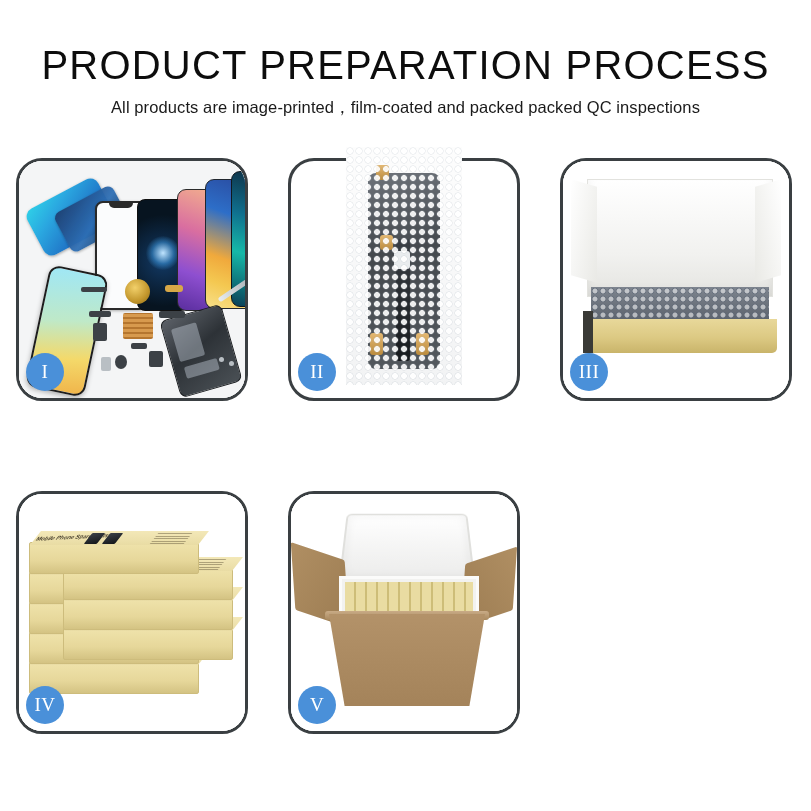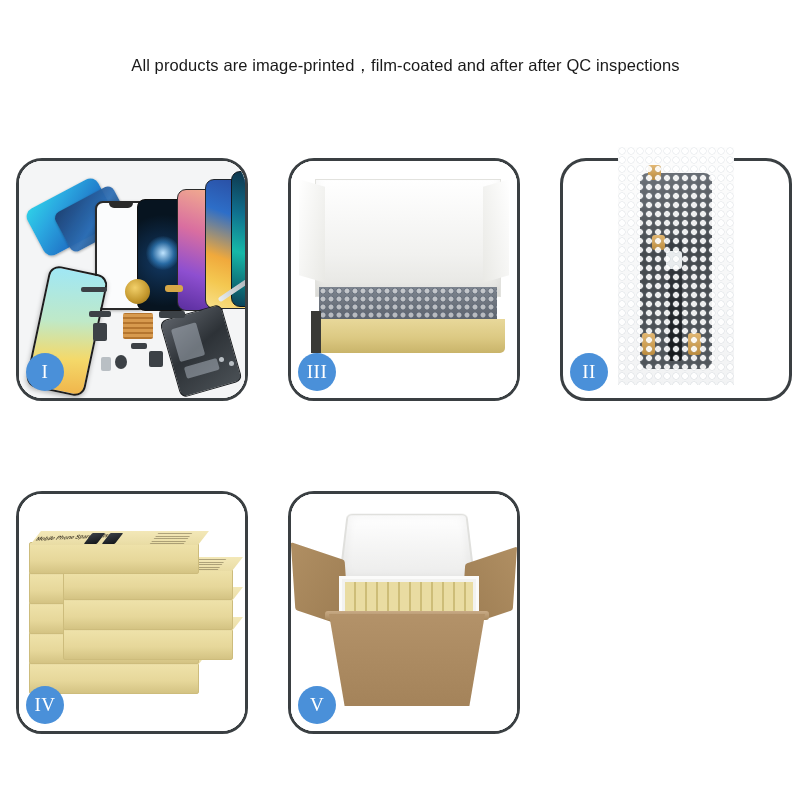--- a/index.html
+++ b/index.html
@@ -321,21 +321,22 @@
     clip-path: polygon(0% 30%, 100% 0%, 100% 72%, 0% 100%);
   }
   .c6-tape {
     position:absolute; background: rgba(148,121,84,.65); border-radius:1px;
   }
 </style>
 </head>
 <body>
 
 <div class="header">
-  <p class="page-subtitle">All products are image-printed，film-coated and after after QC inspections</p>
+  <h1 class="page-title">PRODUCT PREPARATION PROCESS</h1>
+  <p class="page-subtitle">All products are image-printed，film-coated and packed packed QC inspections</p>
 </div>
 
 <div class="grid">
 
   <div class="panel">
     <div class="photo-clip">
       <div class="p1-bg"></div>
       <div class="scr-film film-a"></div>
       <div class="scr-film film-b"></div>
       <div class="glassplate"></div>
@@ -360,47 +361,47 @@
       <div class="tiny" style="left:96px;top:194px;width:12px;height:14px;border-radius:50%;"></div>
       <div class="tiny silver" style="left:82px;top:196px;width:10px;height:14px;"></div>
       <div class="tiny" style="left:130px;top:190px;width:14px;height:16px;"></div>
       <div class="tiny silver" style="left:200px;top:196px;width:5px;height:5px;border-radius:50%;"></div>
       <div class="tiny silver" style="left:210px;top:200px;width:5px;height:5px;border-radius:50%;"></div>
     </div>
     <div class="badge">I</div>
   </div>
 
   <div class="panel">
-    <div class="photo-clip">
-      <div class="p3">
-        <div class="p3-lid"></div>
-        <div class="p3-lid-l"></div>
-        <div class="p3-lid-r"></div>
-        <div class="p3-foam"></div>
-        <div class="p3-tray"></div>
-        <div class="p3-tray-side"></div>
-      </div>
-    </div>
-    <div class="badge">III</div>
-  </div>
-
-  <div class="panel">
     <div class="panel-photo">
       <div class="p2-wrap">
         <div class="p2-part"></div>
         <div class="p2-flex"></div>
         <div class="p2-white"></div>
         <div class="p2-conn" style="left:30px;top:18px;"></div>
         <div class="p2-conn" style="left:34px;top:88px;"></div>
         <div class="p2-conn" style="left:24px;top:186px;height:22px;"></div>
         <div class="p2-conn" style="left:70px;top:186px;height:22px;"></div>
         <div class="bubbles"></div>
       </div>
     </div>
     <div class="badge">II</div>
+  </div>
+
+  <div class="panel">
+    <div class="photo-clip">
+      <div class="p3">
+        <div class="p3-lid"></div>
+        <div class="p3-lid-l"></div>
+        <div class="p3-lid-r"></div>
+        <div class="p3-foam"></div>
+        <div class="p3-tray"></div>
+        <div class="p3-tray-side"></div>
+      </div>
+    </div>
+    <div class="badge">III</div>
   </div>
 
   <div class="panel">
     <div class="photo-clip">
       <div class="p4">
         <div class="stack">
           <div class="sbox" style="left:0px;  top:150px;">
               <div class="lid"></div>
             </div>
           <div class="sbox" style="left:0px;  top:120px;">

